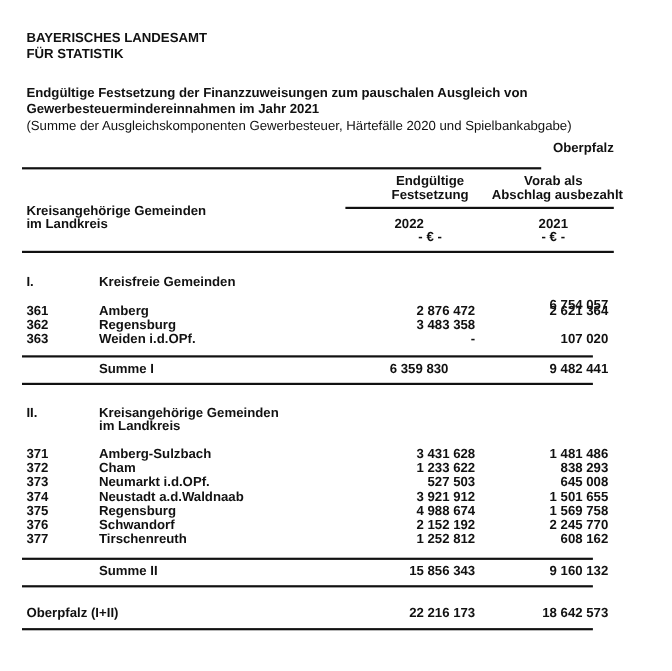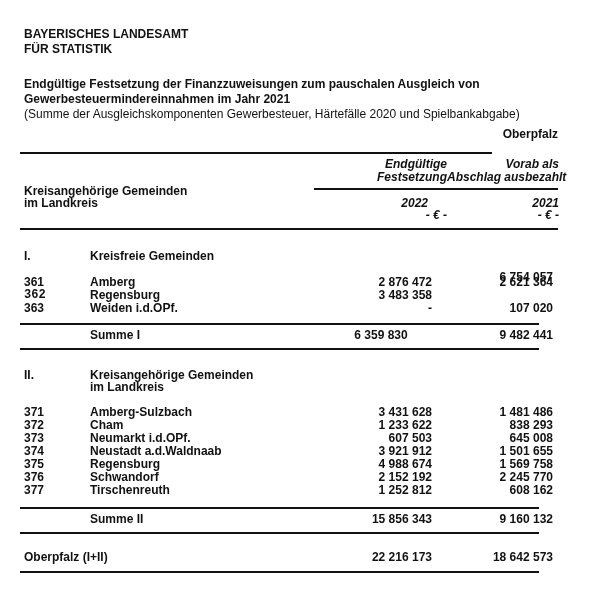--- a/index.html
+++ b/index.html
@@ -4,21 +4,21 @@
 <style>
   html, body { margin: 0; padding: 0; background: #ffffff; }
   body { width: 611px; height: 610px; position: relative; overflow: hidden;
          font-family: "Liberation Sans", sans-serif; color: #111; }
   .abs { position: absolute; white-space: nowrap; }
   .b { font-weight: bold; }
   .f13 { font-size: 12px; line-height: 14px; }
   .f12 { font-size: 12px; line-height: 13px; }
   .hr { position: absolute; height: 1.5px; background: #111; }
   .r { text-align: right; }
-  .c { text-align: right; font-style: italic; }
+  .c { text-align: center; }
 </style>
 </head>
 <body>
 
 <div class="abs b f13" style="left:24px;top:27px;">BAYERISCHES LANDESAMT</div>
 <div class="abs b f13" style="left:24px;top:42px;">FÜR STATISTIK</div>
 <div class="abs b f13" style="left:24px;top:77px;">Endgültige Festsetzung der Finanzzuweisungen zum pauschalen Ausgleich von</div>
 <div class="abs b f13" style="left:24px;top:92px;">Gewerbesteuermindereinnahmen im Jahr 2021</div>
 <div class="abs f13" style="left:24px;top:107px;">(Summe der Ausgleichskomponenten Gewerbesteuer, Härtefälle 2020 und Spielbankabgabe)</div>
 <div class="abs b f13 r" style="left:440px;width:118px;top:127px;">Oberpfalz</div>
@@ -41,21 +41,21 @@
 <div class="abs b f12" style="left:90px;top:250px;">Kreisfreie Gemeinden</div>
 
 <div id="s1rows">
     <div>
       <div class="abs b f12" style="left:24px;top:276px;">361</div>
       <div class="abs b f12" style="left:90px;top:276px;">Amberg</div>
       <div class="abs b f12 r" style="left:330px;width:102px;top:276px;">2 876 472</div>
       <div class="abs b f12 r" style="left:450px;width:103px;top:276px;">2 621 364</div>
     </div>
     <div>
-      <div class="abs b f12" style="left:24px;top:289px;font-family:Liberation Mono, monospace;">362</div>
+      <div class="abs b f12" style="left:24px;top:289px;">362</div>
       <div class="abs b f12" style="left:90px;top:289px;">Regensburg</div>
       <div class="abs b f12 r" style="left:330px;width:102px;top:289px;">3 483 358</div>
       <div class="abs b f12 r" style="left:450px;width:103px;top:271px;">6 754 057</div>
     </div>
     <div>
       <div class="abs b f12" style="left:24px;top:302px;">363</div>
       <div class="abs b f12" style="left:90px;top:302px;">Weiden i.d.OPf.</div>
       <div class="abs b f12 r" style="left:330px;width:102px;top:302px;">-</div>
       <div class="abs b f12 r" style="left:450px;width:103px;top:302px;">107 020</div>
     </div>
@@ -80,21 +80,21 @@
     </div>
     <div>
       <div class="abs b f12" style="left:24px;top:419px;">372</div>
       <div class="abs b f12" style="left:90px;top:419px;">Cham</div>
       <div class="abs b f12 r" style="left:330px;width:102px;top:419px;">1 233 622</div>
       <div class="abs b f12 r" style="left:450px;width:103px;top:419px;">838 293</div>
     </div>
     <div>
       <div class="abs b f12" style="left:24px;top:432px;">373</div>
       <div class="abs b f12" style="left:90px;top:432px;">Neumarkt i.d.OPf.</div>
-      <div class="abs b f12 r" style="left:330px;width:102px;top:432px;">607 503</div>
+      <div class="abs b f12 r" style="left:330px;width:102px;top:432px;">527 503</div>
       <div class="abs b f12 r" style="left:450px;width:103px;top:432px;">645 008</div>
     </div>
     <div>
       <div class="abs b f12" style="left:24px;top:445px;">374</div>
       <div class="abs b f12" style="left:90px;top:445px;">Neustadt a.d.Waldnaab</div>
       <div class="abs b f12 r" style="left:330px;width:102px;top:445px;">3 921 912</div>
       <div class="abs b f12 r" style="left:450px;width:103px;top:445px;">1 501 655</div>
     </div>
     <div>
       <div class="abs b f12" style="left:24px;top:458px;">375</div>

